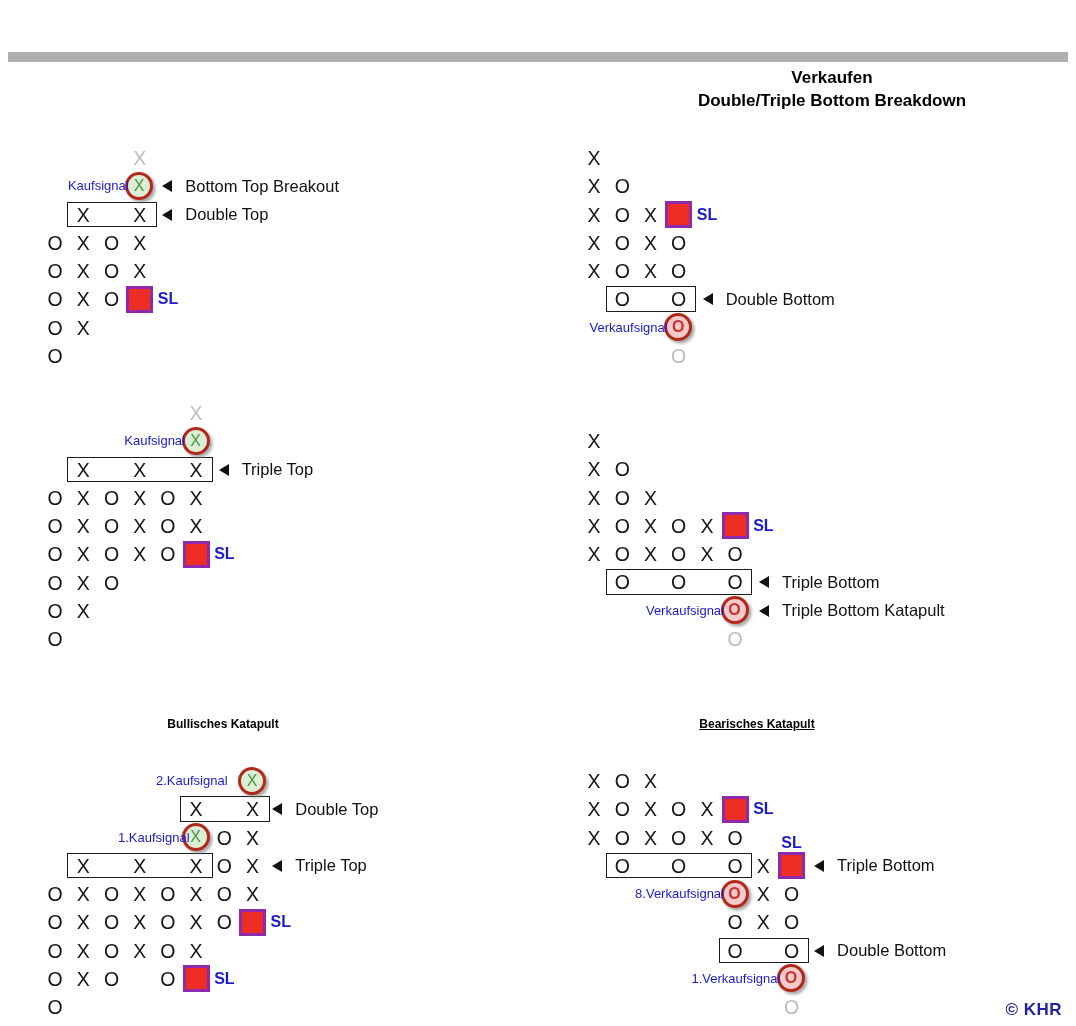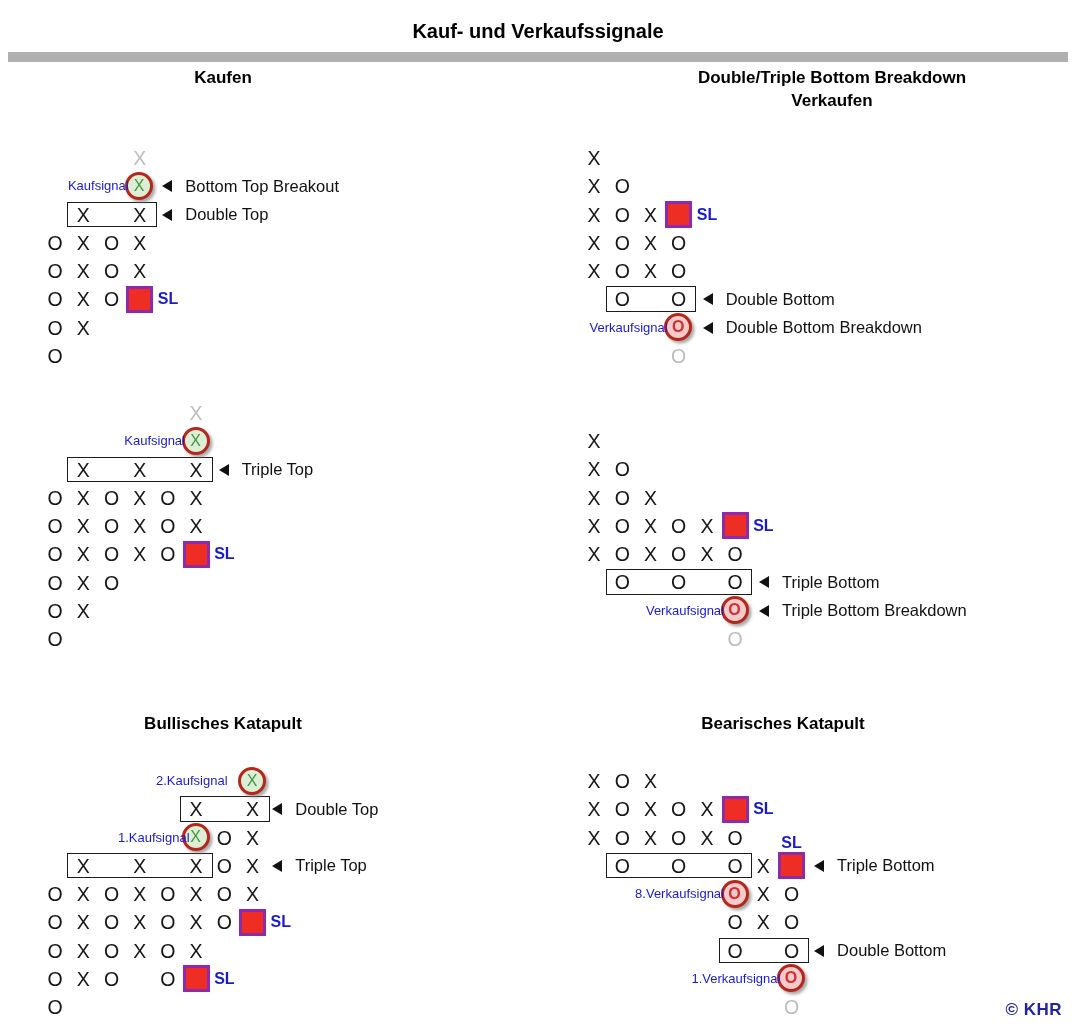--- a/index.html
+++ b/index.html
@@ -4,23 +4,23 @@
 <style>
   html,body{margin:0;padding:0;background:#fff;}
   .stage{position:relative;width:1076px;height:1026px;background:#fff;overflow:hidden;
          font-family:"Liberation Sans",sans-serif;color:#111;}
   .title{position:absolute;top:19px;left:0;width:100%;text-align:center;
          font-size:20px;font-weight:bold;line-height:24px;color:#000;}
   .divider{position:absolute;top:52px;left:8px;width:1060px;height:10px;background:var(--bar-gray);}
   .col-header{position:absolute;text-align:center;font-weight:bold;font-size:17px;line-height:23px;color:#000;}
   .hdr-buy{left:0;top:66px;width:446px;}
   .hdr-sell{left:604px;top:66px;width:456px;}
-  .sub-header{position:absolute;text-align:center;font-weight:bold;font-size:17px;line-height:18px;color:#000;}
+  .sub-header{position:absolute;text-align:center;font-weight:bold;font-size:12px;line-height:18px;color:#000;}
   .hdr-bull{left:0;top:715px;width:446px;}
-  .hdr-bear{left:556px;top:715px;width:454px;}
+  .hdr-bear{left:530px;top:715px;width:454px;text-decoration:underline;}
   .footer{position:absolute;top:1000px;right:14px;font-size:17px;font-weight:bold;
           color:var(--copyright-blue);letter-spacing:0.5px;}
   .pattern{position:absolute;}
   .p-dtb{left:41px;top:144px;}
   .p-dbb{left:580px;top:144px;}
   .p-ttb{left:41px;top:399px;}
   .p-tbb{left:580px;top:427px;}
   .p-bull{left:41px;top:767px;}
   .p-bear{left:580px;top:767px;}
   .mark{position:absolute;text-align:center;font-size:19.5px;color:#161616;}
@@ -37,29 +37,27 @@
   .sig-label{position:absolute;font-size:13px;color:var(--signal-blue);white-space:nowrap;}
   .annot{position:absolute;display:flex;align-items:center;gap:13px;white-space:nowrap;}
   .annot .tri{width:0;height:0;border-top:6px solid transparent;border-bottom:6px solid transparent;
               border-right:10px solid #111;}
   .annot .atext{font-size:16.5px;color:#111;}
 </style>
 </head>
 <body>
 
 <div class="stage">
-  <div class="title">Kauf- und Verkaufssignale</div>
   <div class="divider"></div>
 
   <div class="col-header hdr-buy">
-    <div>Kaufen</div>
   </div>
   <div class="col-header hdr-sell">
+    <div>Verkaufen</div>
     <div>Double/Triple Bottom Breakdown</div>
-    <div>Verkaufen</div>
   </div>
   <div class="sub-header hdr-bull">Bullisches Katapult</div>
   <div class="sub-header hdr-bear">Bearisches Katapult</div>
 
   <div class="pattern p-dtb" style="width: 112.8px; height: 226px;">
       <div class="pbox" style="left: 26.2px; top: 57.5px; width: 87.6px; height: 23.25px;"></div>
       <div class="mark ghost" style="left: 84.6px; top: 0px; width: 28.2px; height: 28.25px; line-height: 28.25px;">X</div>
       <div class="mark" style="left: 28.2px; top: 56.5px; width: 28.2px; height: 28.25px; line-height: 28.25px;">X</div>
       <div class="mark" style="left: 84.6px; top: 56.5px; width: 28.2px; height: 28.25px; line-height: 28.25px;">X</div>
       <div class="mark" style="left: 0px; top: 84.75px; width: 28.2px; height: 28.25px; line-height: 28.25px;">O</div>
@@ -108,24 +106,20 @@
       <div class="mark" style="left: 28.2px; top: 141.25px; width: 28.2px; height: 28.25px; line-height: 28.25px;">O</div>
       <div class="mark" style="left: 84.6px; top: 141.25px; width: 28.2px; height: 28.25px; line-height: 28.25px;">O</div>
       <div class="mark ghost" style="left: 84.6px; top: 197.75px; width: 28.2px; height: 28.25px; line-height: 28.25px;">O</div>
       <div class="sl-square" style="left: 85.2px; top: 57.1px;"></div>
       <div class="sl-label" style="left: 116.8px; top: 56.5px; line-height: 28.25px;">SL</div>
       <div class="sig-circle sell" style="left: 84.2px; top: 169.1px;">O</div>
       <div class="sig-label" style="right: 25.2px; top: 169.5px; line-height: 28.25px;">Verkaufsignal</div>
       <div class="annot" style="left: 122.67px; top: 141.25px; height: 28.25px;">
         <div class="tri"></div>
         <div class="atext">Double Bottom</div>
-      </div>
-      <div class="annot" style="left: 122.67px; top: 169.5px; height: 28.25px;">
-        <div class="tri"></div>
-        <div class="atext">Double Bottom Breakdown</div>
       </div>
     </div>
   <div class="pattern p-ttb" style="width: 169.2px; height: 254.25px;">
       <div class="pbox" style="left: 26.2px; top: 57.5px; width: 144px; height: 23.25px;"></div>
       <div class="mark ghost" style="left: 141px; top: 0px; width: 28.2px; height: 28.25px; line-height: 28.25px;">X</div>
       <div class="mark" style="left: 28.2px; top: 56.5px; width: 28.2px; height: 28.25px; line-height: 28.25px;">X</div>
       <div class="mark" style="left: 84.6px; top: 56.5px; width: 28.2px; height: 28.25px; line-height: 28.25px;">X</div>
       <div class="mark" style="left: 141px; top: 56.5px; width: 28.2px; height: 28.25px; line-height: 28.25px;">X</div>
       <div class="mark" style="left: 0px; top: 84.75px; width: 28.2px; height: 28.25px; line-height: 28.25px;">O</div>
       <div class="mark" style="left: 28.2px; top: 84.75px; width: 28.2px; height: 28.25px; line-height: 28.25px;">X</div>
@@ -185,21 +179,21 @@
       <div class="sl-square" style="left: 141.6px; top: 85.35px;"></div>
       <div class="sl-label" style="left: 173.2px; top: 84.75px; line-height: 28.25px;">SL</div>
       <div class="sig-circle sell" style="left: 140.6px; top: 169.1px;">O</div>
       <div class="sig-label" style="right: 25.2px; top: 169.5px; line-height: 28.25px;">Verkaufsignal</div>
       <div class="annot" style="left: 179.07px; top: 141.25px; height: 28.25px;">
         <div class="tri"></div>
         <div class="atext">Triple Bottom</div>
       </div>
       <div class="annot" style="left: 179.07px; top: 169.5px; height: 28.25px;">
         <div class="tri"></div>
-        <div class="atext">Triple Bottom Breakdown</div>
+        <div class="atext">Triple Bottom Katapult</div>
       </div>
     </div>
   <div class="pattern p-bull" style="width: 225.6px; height: 254.25px;">
       <div class="pbox" style="left: 139px; top: 29.25px; width: 87.6px; height: 23.25px;"></div>
       <div class="pbox" style="left: 26.2px; top: 85.75px; width: 144px; height: 23.25px;"></div>
       <div class="mark" style="left: 141px; top: 28.25px; width: 28.2px; height: 28.25px; line-height: 28.25px;">X</div>
       <div class="mark" style="left: 197.4px; top: 28.25px; width: 28.2px; height: 28.25px; line-height: 28.25px;">X</div>
       <div class="mark" style="left: 169.2px; top: 56.5px; width: 28.2px; height: 28.25px; line-height: 28.25px;">O</div>
       <div class="mark" style="left: 197.4px; top: 56.5px; width: 28.2px; height: 28.25px; line-height: 28.25px;">X</div>
       <div class="mark" style="left: 28.2px; top: 84.75px; width: 28.2px; height: 28.25px; line-height: 28.25px;">X</div>

